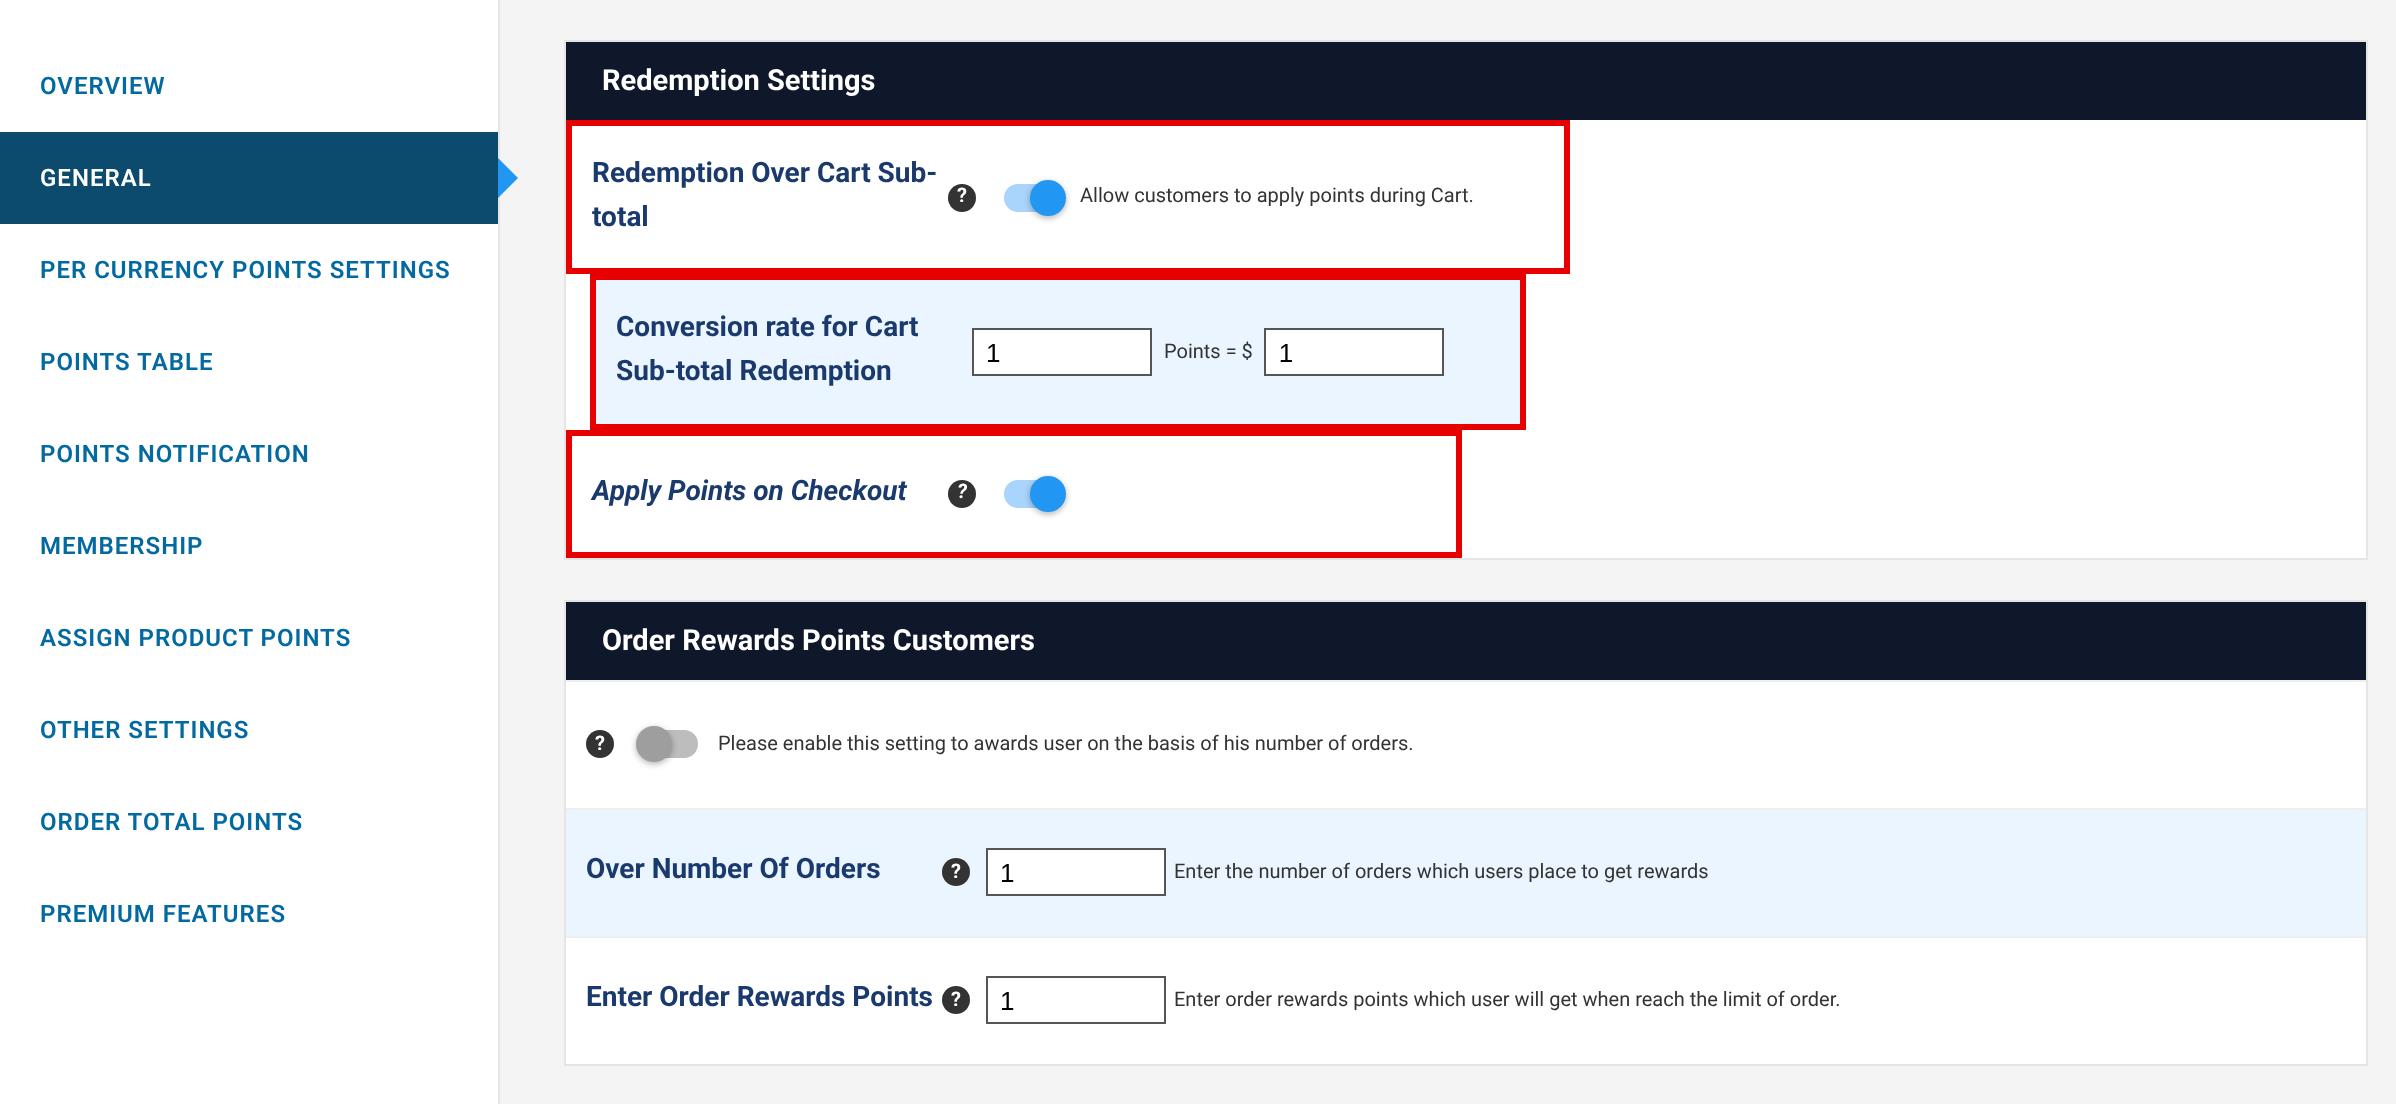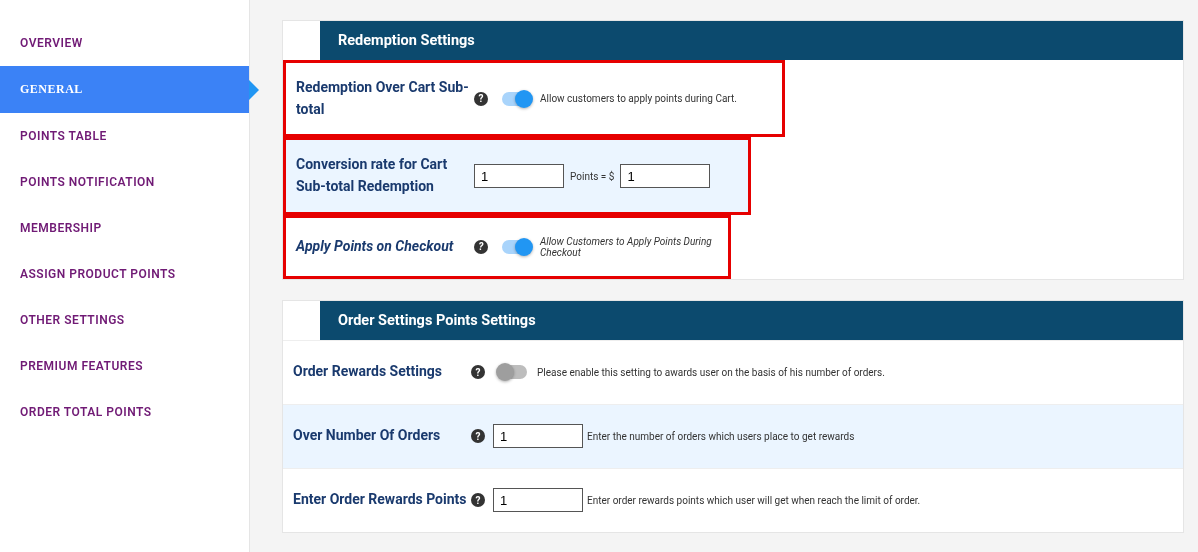--- a/index.html
+++ b/index.html
@@ -21,29 +21,28 @@
     background: #fff;
     border-right: 1px solid #e5e5e5;
     padding-top: 20px;
     flex-shrink: 0;
   }
   .sidebar-item {
     padding: 16px 20px;
     font-size: 12px;
     font-weight: 600;
     letter-spacing: 0.5px;
-    color: #701a75;
+    color: #0369a1;
     text-transform: uppercase;
     cursor: pointer;
     position: relative;
   }
   .sidebar-item.active {
-    background: #3b82f6;
+    background: #0c4a6e;
     color: #fff;
-    font-family: Liberation Serif, serif;
   }
   .sidebar-item.active::after {
     content: "";
     position: absolute;
     right: -10px;
     top: 50%;
     transform: translateY(-50%);
     width: 0;
     height: 0;
     border-top: 10px solid transparent;
@@ -54,26 +53,25 @@
     flex: 1;
     padding: 20px 14px 20px 32px;
     overflow-y: auto;
   }
   .panel {
     margin-bottom: 20px;
     background: #fff;
     border: 1px solid #e5e5e5;
   }
   .panel-header {
-    background: #0c4a6e;
+    background: #0f172a;
     color: #fff;
     font-weight: 700;
     padding: 11px 18px;
     font-size: 14.5px;
-    margin-left: 37px;
   }
   .setting-row {
     display: flex;
     align-items: center;
     padding: 14px 10px;
     border-top: 1px solid #eee;
     min-height: 64px;
   }
   .setting-row:first-of-type { border-top: none; }
   .setting-row.alt { background: #ebf5ff; }
@@ -138,71 +136,70 @@
     border: 3px solid #e60000;
   }
 </style>
 </head>
 <body>
 
 <div class="page">
   <div class="sidebar">
     <div class="sidebar-item"><span>OVERVIEW</span></div>
     <div class="sidebar-item active"><span>GENERAL</span></div>
+    <div class="sidebar-item"><span>PER CURRENCY POINTS SETTINGS</span></div>
     <div class="sidebar-item"><span>POINTS TABLE</span></div>
     <div class="sidebar-item"><span>POINTS NOTIFICATION</span></div>
     <div class="sidebar-item"><span>MEMBERSHIP</span></div>
     <div class="sidebar-item"><span>ASSIGN PRODUCT POINTS</span></div>
     <div class="sidebar-item"><span>OTHER SETTINGS</span></div>
+    <div class="sidebar-item"><span>ORDER TOTAL POINTS</span></div>
     <div class="sidebar-item"><span>PREMIUM FEATURES</span></div>
-    <div class="sidebar-item"><span>ORDER TOTAL POINTS</span></div>
   </div>
 
   <div class="content">
 
     <div class="panel">
       <div class="panel-header">Redemption Settings</div>
 
       <div class="setting-row highlight-red" style="width:502px;">
         <div class="setting-label">Redemption Over Cart Sub-total</div>
         <div class="setting-control">
           <span class="help-icon">?</span>
           <span class="toggle on">
               <span class="knob"></span>
             </span>
           <span class="inline-text">Allow customers to apply points during Cart.</span>
         </div>
       </div>
 
-      <div class="setting-row alt highlight-red" style="width:468px;">
+      <div class="setting-row alt highlight-red" style="width:468px;margin-left:12px;">
         <div class="setting-label">Conversion rate for Cart Sub-total Redemption</div>
         <div class="setting-control" style="gap:6px;">
           <input class="num-input" value="1" style="">
           <span class="inline-text">Points = $</span>
           <input class="num-input" value="1" style="">
         </div>
       </div>
 
       <div class="setting-row highlight-red" style="width:448px;font-style:italic;">
         <div class="setting-label">Apply Points on Checkout</div>
         <div class="setting-control">
           <span class="help-icon">?</span>
           <span class="toggle on">
               <span class="knob"></span>
             </span>
-          <span class="inline-text">Allow Customers to Apply Points During Checkout</span>
         </div>
       </div>
     </div>
 
     <div class="panel">
-      <div class="panel-header">Order Settings Points Settings</div>
+      <div class="panel-header">Order Rewards Points Customers</div>
 
       <div class="setting-row">
-        <div class="setting-label">Order Rewards Settings</div>
         <div class="setting-control">
           <span class="help-icon">?</span>
           <span class="toggle off">
               <span class="knob"></span>
             </span>
           <span class="inline-text">Please enable this setting to awards user on the basis of his number of orders.</span>
         </div>
       </div>
 
       <div class="setting-row alt">

